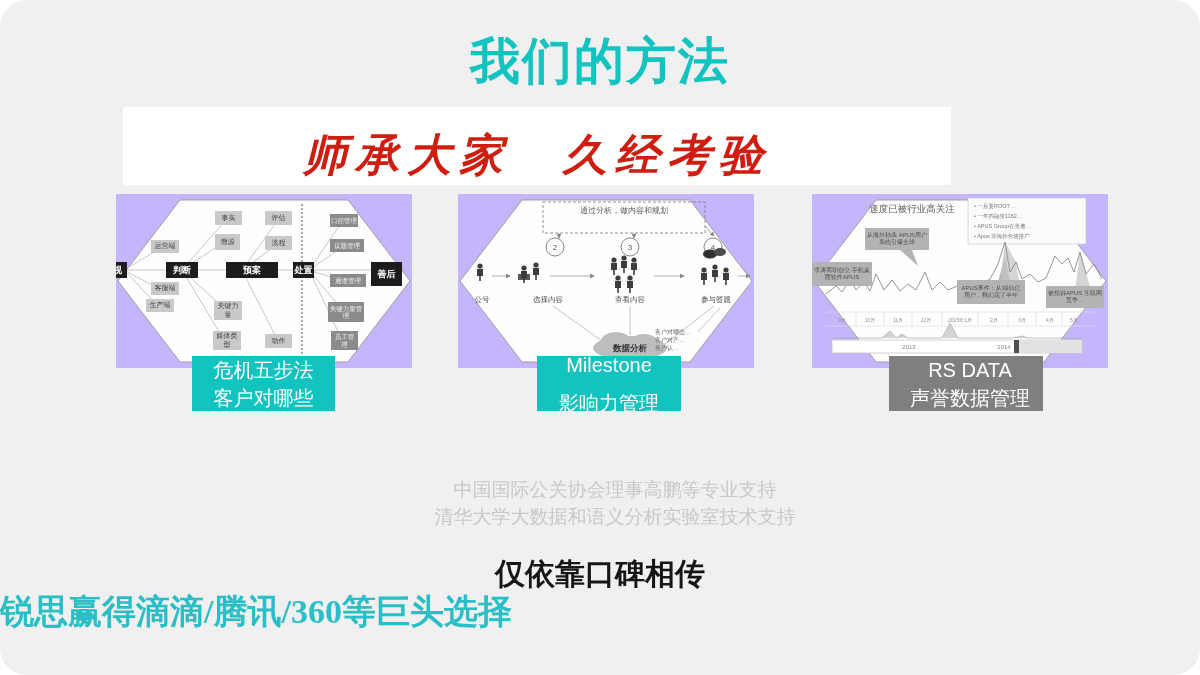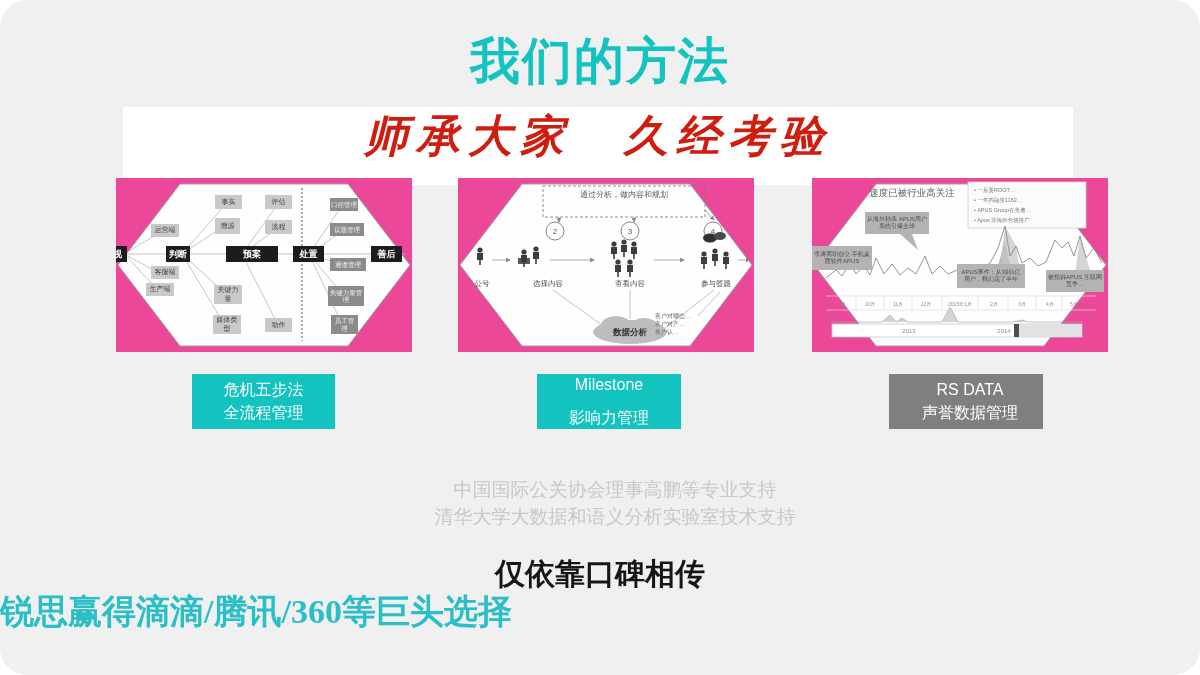--- a/index.html
+++ b/index.html
@@ -1,36 +1,36 @@
 <!DOCTYPE html>
 <html style="--accent: #13c3bf; --red: #cf1d10; --gray: #7f7f7f;"><head>
 <meta charset="utf-8">
 <style>
   html,body{margin:0;padding:0;}
   .slide{position:relative;width:1200px;height:675px;background:#f0f0f1;overflow:hidden;
          font-family:"Liberation Sans",sans-serif;border-radius:27px;}
   .title{position:absolute;top:28px;left:0;width:100%;text-align:center;
          font-size:50px;font-weight:bold;color:var(--accent,#0cc7c3);letter-spacing:2px;}
-  .banner{position:absolute;left:123px;top:107px;width:950px;height:78px;background:#ffffff;
-          display:flex;align-items:flex-start;justify-content:center;}
+  .banner{position:absolute;left:123px;top:107px;width:828px;height:78px;background:#ffffff;
+          display:flex;align-items:flex-end;justify-content:center;}
   .banner-text{font-family:"Liberation Serif",serif;font-style:italic;font-weight:bold;
                font-size:44px;color:var(--red,#cf1d10);letter-spacing:8px;}
-  .fig{position:absolute;top:178px;width:296px;height:174px;background:#ec4899;overflow:hidden;}
+  .fig{position:absolute;top:194px;width:296px;height:174px;background:#c4b5fd;overflow:hidden;}
   #fig1{left:116px}#fig2{left:458px}#fig3{left:812px}
   .fig svg{position:absolute;left:0;top:0;}
   .bx{position:absolute;display:flex;align-items:center;justify-content:center;
       text-align:center;line-height:1.15;box-sizing:border-box;padding:1px;}
   .bx.black{background:#1c1c1c;color:#fff;font-size:9px;font-weight:bold;}
   .bx.light{background:#c9c9c9;color:#3f3f3f;font-size:7px;}
   .bx.dark{background:#8b8b8b;color:#f2f2f2;font-size:6.5px;}
   .callout{position:absolute;background:#b3b3b3;color:#4c4c4c;font-size:6px;line-height:1.2;
            display:flex;align-items:center;justify-content:center;text-align:center;
            box-sizing:border-box;padding:1px 2px;}
-  .lbl{position:absolute;top:374px;height:55px;display:flex;flex-direction:column;
-       align-items:center;justify-content:center;color:#fff;font-size:16px;line-height:1.4;}
+  .lbl{position:absolute;top:356px;height:55px;display:flex;flex-direction:column;
+       align-items:center;justify-content:center;color:#fff;font-size:20px;line-height:1.4;}
   #lbl1{left:192px;width:143px;background:var(--accent,#13c3bf);}
   #lbl2{left:537px;width:144px;background:var(--accent,#13c3bf);gap:10px;}
   #lbl3{left:889px;width:146px;background:var(--gray,#7f7f7f);padding-left:8px;}
   .support{position:absolute;top:476px;left:0;width:100%;text-align:center;
            font-size:19px;line-height:27px;color:#c8c8c8;padding-left:15px;}
   .fblack{position:absolute;top:554px;left:0;width:100%;text-align:center;
           font-family:"Liberation Serif",serif;font-weight:bold;font-size:30px;color:#161616;}
   .fteal{position:absolute;top:589px;left:0;width:100%;text-align:left;
          font-family:"Liberation Serif",serif;font-weight:bold;font-size:34px;color:#2abec6;}
   svg text{font-family:"Liberation Sans",sans-serif;}
@@ -63,24 +63,24 @@
           <line x1="126" y1="76" x2="162" y2="147"></line>
         <line x1="193" y1="76" x2="226" y2="28"></line>
           <line x1="193" y1="76" x2="228" y2="52"></line>
         <line x1="193" y1="76" x2="230" y2="88"></line>
           <line x1="193" y1="76" x2="228" y2="118"></line>
           <line x1="193" y1="76" x2="226" y2="146"></line>
       </g>
       <line x1="186" y1="10" x2="186" y2="163" stroke="#555" stroke-width="1" stroke-dasharray="2,2"></line>
     </svg>
     <div class="bx black" style="left:-8px;top:68px;width:19px;height:16px">视</div>
-    <div class="bx black" style="left:50px;top:68px;width:24px;height:16px">判断</div>
+    <div class="bx black" style="left:50px;top:68px;width:32px;height:16px">判断</div>
     <div class="bx black" style="left:110px;top:68px;width:52px;height:16px">预案</div>
-    <div class="bx black" style="left:177px;top:68px;width:31px;height:16px">处置</div>
-    <div class="bx black" style="left:255px;top:68px;width:31px;height:16px">善后</div>
+    <div class="bx black" style="left:177px;top:68px;width:21px;height:16px">处置</div>
+    <div class="bx black" style="left:255px;top:68px;width:31px;height:24px">善后</div>
     <div class="bx light" style="left:99px;top:17px;width:27px;height:14px">事实</div>
     <div class="bx light" style="left:149px;top:17px;width:27px;height:14px">评估</div>
     <div class="bx light" style="left:35px;top:46px;width:28px;height:13px">运营端</div>
     <div class="bx light" style="left:99px;top:40px;width:25px;height:16px">溯源</div>
     <div class="bx light" style="left:149px;top:42px;width:27px;height:14px">流程</div>
     <div class="bx light" style="left:35px;top:88px;width:28px;height:13px">客服端</div>
     <div class="bx light" style="left:30px;top:105px;width:28px;height:13px">生产端</div>
     <div class="bx light" style="left:98px;top:107px;width:28px;height:19px">关键力量</div>
     <div class="bx light" style="left:97px;top:137px;width:28px;height:19px">媒体类型</div>
     <div class="bx light" style="left:149px;top:140px;width:27px;height:14px">动作</div>
@@ -215,21 +215,21 @@
       </g>
     </svg>
     <div class="callout" style="left:53px;top:34px;width:64px;height:22px">从海外秒杀 APUS用户系统引爆全球</div>
     <div class="callout" style="left:0px;top:68px;width:60px;height:24px">李涛离职创立 手机桌面软件APUS</div>
     <div class="callout" style="left:145px;top:86px;width:68px;height:24px">APUS事件：从3到1亿用户，我们花了半年</div>
     <div class="callout" style="left:234px;top:92px;width:58px;height:22px">被指诉APUS 互联网竞争…</div>
   </div>
 
   <div class="lbl" id="lbl1">
     <div>危机五步法</div>
-    <div>全流程管理</div>
+    <div>客户对哪些</div>
   </div>
   <div class="lbl" id="lbl2">
     <div>Milestone</div>
     <div>影响力管理</div>
   </div>
   <div class="lbl" id="lbl3">
     <div>RS DATA</div>
     <div>声誉数据管理</div>
   </div>
 

